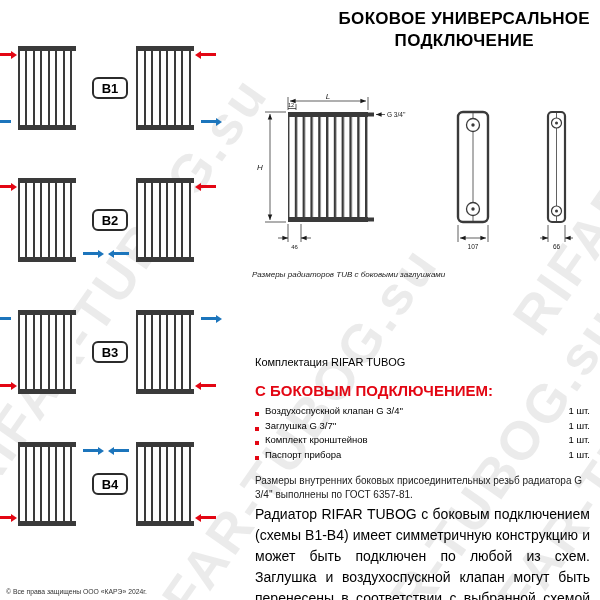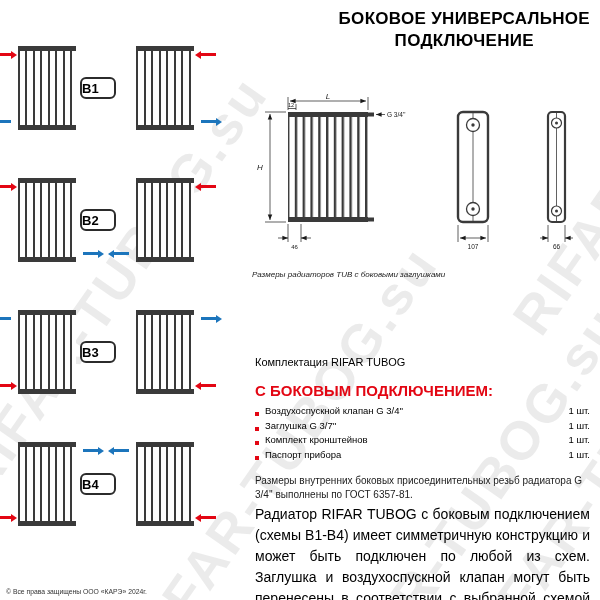--- a/index.html
+++ b/index.html
@@ -22,21 +22,21 @@
   
   .title{top:8px;right:10px;text-align:center;font-weight:bold;font-size:17px;line-height:1.3;letter-spacing:.3px}
 
   
   .schemes{left:0;top:40px;width:240px;height:540px}
   .scheme-row{position:relative;height:132px}
   .radiator{position:absolute;width:58px;height:84px;border-top:5px solid #3a3a3a;border-bottom:5px solid #3a3a3a;
     background:repeating-linear-gradient(90deg,#3a3a3a 0 2px,#ffffff 2px 7.5px)}
   .rad-left{left:18px;top:6px}
   .rad-right{left:136px;top:6px}
-  .scheme-label{position:absolute;left:80px;top:37px;width:36px;height:22px;line-height:19px;text-align:left;
+  .scheme-label{position:absolute;left:92px;top:37px;width:36px;height:22px;line-height:19px;text-align:center;
     border:2px solid #2b2b2b;border-radius:6px;font-weight:bold;font-size:13px;background:#fff}
 
   
   .arrow{position:absolute;height:3px;width:15px}
   .arrow.red{background:#e30613;color:#e30613}
   .arrow.blue{background:#1c75bc;color:#1c75bc}
   .a-tl{top:2px;left:-22px}
   .a-bl{bottom:2px;left:-22px}
   .a-tr{top:2px;right:-22px}
   .a-br{bottom:2px;right:-22px}

